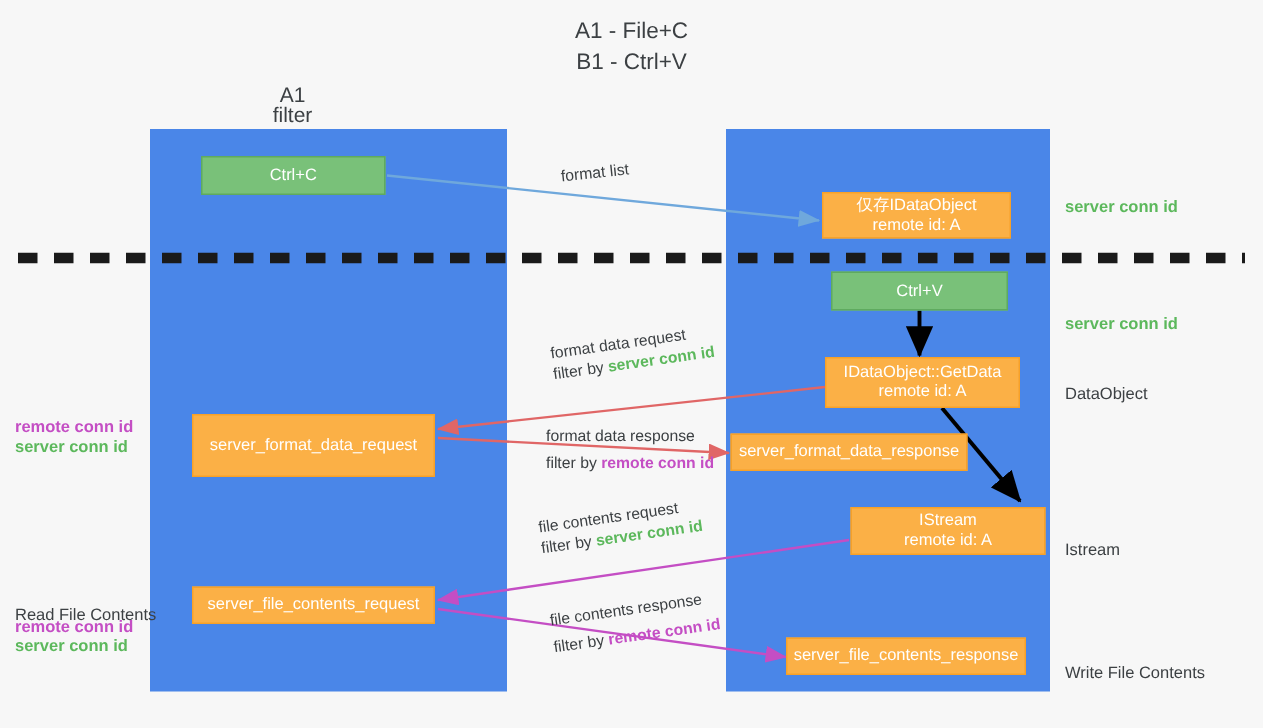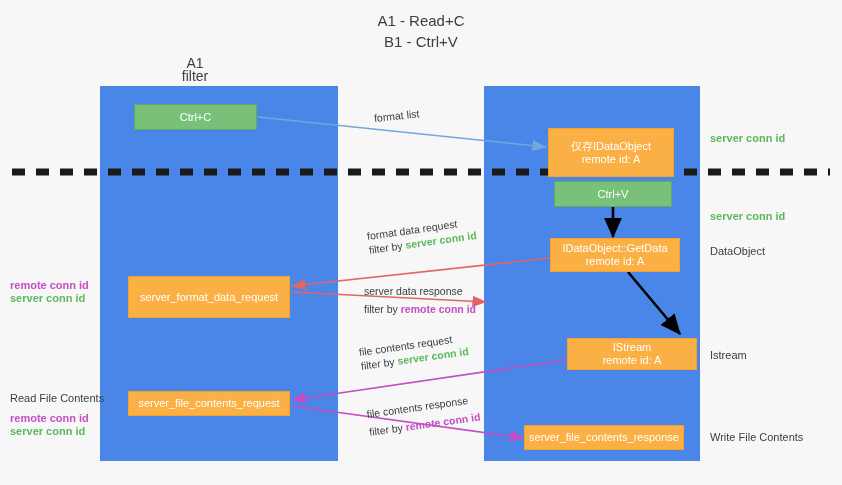--- a/index.html
+++ b/index.html
@@ -65,21 +65,21 @@
   .node-box .line2 { display: block; }
 
   
   .annot {
     font-size: 11px;
     line-height: 13.5px;
     white-space: nowrap;
   }
   .annot-green { color: #5cb85c; font-weight: bold; }
   .annot-magenta { color: #c44ec4; font-weight: bold; }
-  .annot-dark { color: #3c4043; }
+  .annot-dark { color: #3c4043; margin-top: 12px; }
 
   
   .edge-label {
     font-size: 10.5px;
     line-height: 14px;
     color: #3c4043;
     white-space: nowrap;
   }
   .edge-label .hl-green { color: #5cb85c; font-weight: bold; }
   .edge-label .hl-magenta { color: #c44ec4; font-weight: bold; }
@@ -92,21 +92,21 @@
     width: 842px; height: 485px;
     pointer-events: none;
   }
 </style>
 </head>
 <body>
 
 <div id="diagram-root">
 
   <div id="title-block" class="abs">
-    <div>A1 - Read+C</div>
+    <div>A1 - File+C</div>
     <div>B1 - Ctrl+V</div>
   </div>
 
   <div class="abs lane-header" style="left:135px; top:57px; width:120px;">
     <span class="lane-title">A1</span>
     <span class="lane-sub">filter</span>
   </div>
 
   <div id="lane-a-body" class="abs lane-body"></div>
   <div id="lane-b-body" class="abs lane-body"></div>
@@ -141,38 +141,41 @@
 
     <line x1="566" y1="360" x2="292" y2="400" stroke="#c44ec4" stroke-width="1.6" marker-end="url(#arw-mag)"></line>
 
     <line x1="292" y1="406" x2="524" y2="438" stroke="#c44ec4" stroke-width="1.6" marker-end="url(#arw-mag)"></line>
   </svg>
 
   <div class="abs node-box green" style="left:134px; top:104px; width:123px; height:26px;">
     <span>Ctrl+C</span>
   </div>
 
-  <div class="abs node-box orange" style="left:548px; top:128px; width:126px; height:49px;">
+  <div class="abs node-box orange" style="left:548px; top:128px; width:126px; height:31px;">
     <span>仅存IDataObject</span>
     <span class="line2">remote id: A</span>
   </div>
 
   <div class="abs node-box green" style="left:554px; top:181px; width:118px; height:26px;">
     <span>Ctrl+V</span>
   </div>
 
   <div class="abs node-box orange" style="left:550px; top:238px; width:130px; height:34px;">
     <span>IDataObject::GetData</span>
     <span class="line2">remote id: A</span>
   </div>
 
   <div class="abs node-box orange" style="left:128px; top:276px; width:162px; height:42px;">
     <span>server_format_data_request</span>
   </div>
 
+  <div class="abs node-box orange" style="left:487px; top:289px; width:158px; height:25px;">
+    <span>server_format_data_response</span>
+  </div>
 
   <div class="abs node-box orange" style="left:567px; top:338px; width:130px; height:32px;">
     <span>IStream</span>
     <span class="line2">remote id: A</span>
   </div>
 
   <div class="abs node-box orange" style="left:524px; top:425px; width:160px; height:25px;">
     <span>server_file_contents_response</span>
   </div>
 
@@ -200,21 +203,21 @@
   <div class="abs edge-label rot-up-s" style="left:374px; top:111px;">
     <span>format list</span>
   </div>
 
   <div class="abs edge-label rot-up" style="left:368px; top:229px;">
     <div>format data request</div>
     <div><span>filter by </span><span class="hl-green">server conn id</span></div>
   </div>
 
   <div class="abs edge-label" style="left:364px; top:284px;">
-    <div>server data response</div>
+    <div>format data response</div>
     <div style="margin-top:4px;"><span>filter by </span><span class="hl-magenta">remote conn id</span></div>
   </div>
 
   <div class="abs edge-label rot-up" style="left:360px; top:345px;">
     <div>file contents request</div>
     <div><span>filter by </span><span class="hl-green">server conn id</span></div>
   </div>
 
   <div class="abs edge-label rot-up" style="left:368px; top:407px;">
     <div>file contents response</div>

